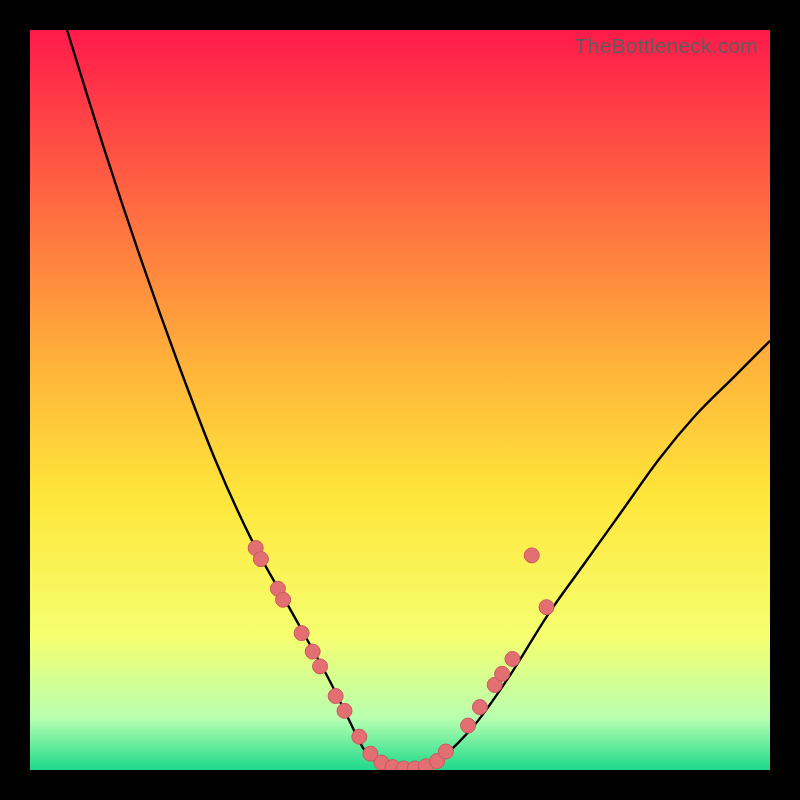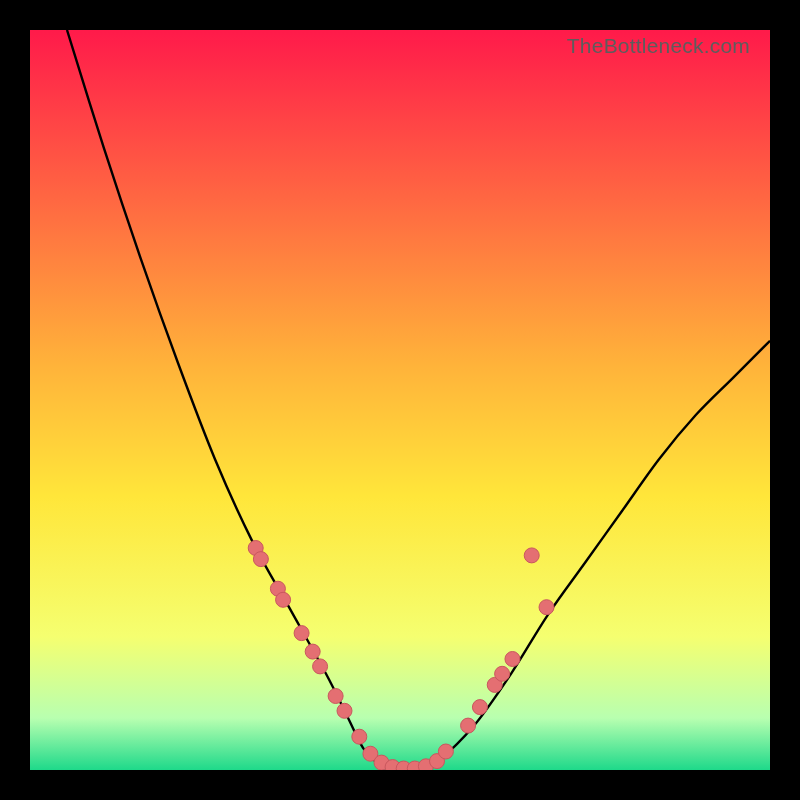--- a/index.html
+++ b/index.html
@@ -15,21 +15,21 @@
     left: 30px; top: 30px;
     width: 740px; height: 740px;
     overflow: hidden;
   }
   .gradient {
     position: absolute;
     left: 0; top: 0; width: 100%; height: 100%;
   }
   .watermark {
     position: absolute;
-    top: 4px; right: 20px;
+    top: 4px; right: 12px;
     font-family: Arial, Helvetica, sans-serif;
     font-size: 21px;
     font-weight: 500;
     color: #5d5d5d;
     letter-spacing: 0.2px;
   }
   svg.curve {
     position: absolute;
     left: 0; top: 0;
     width: 100%; height: 100%;

